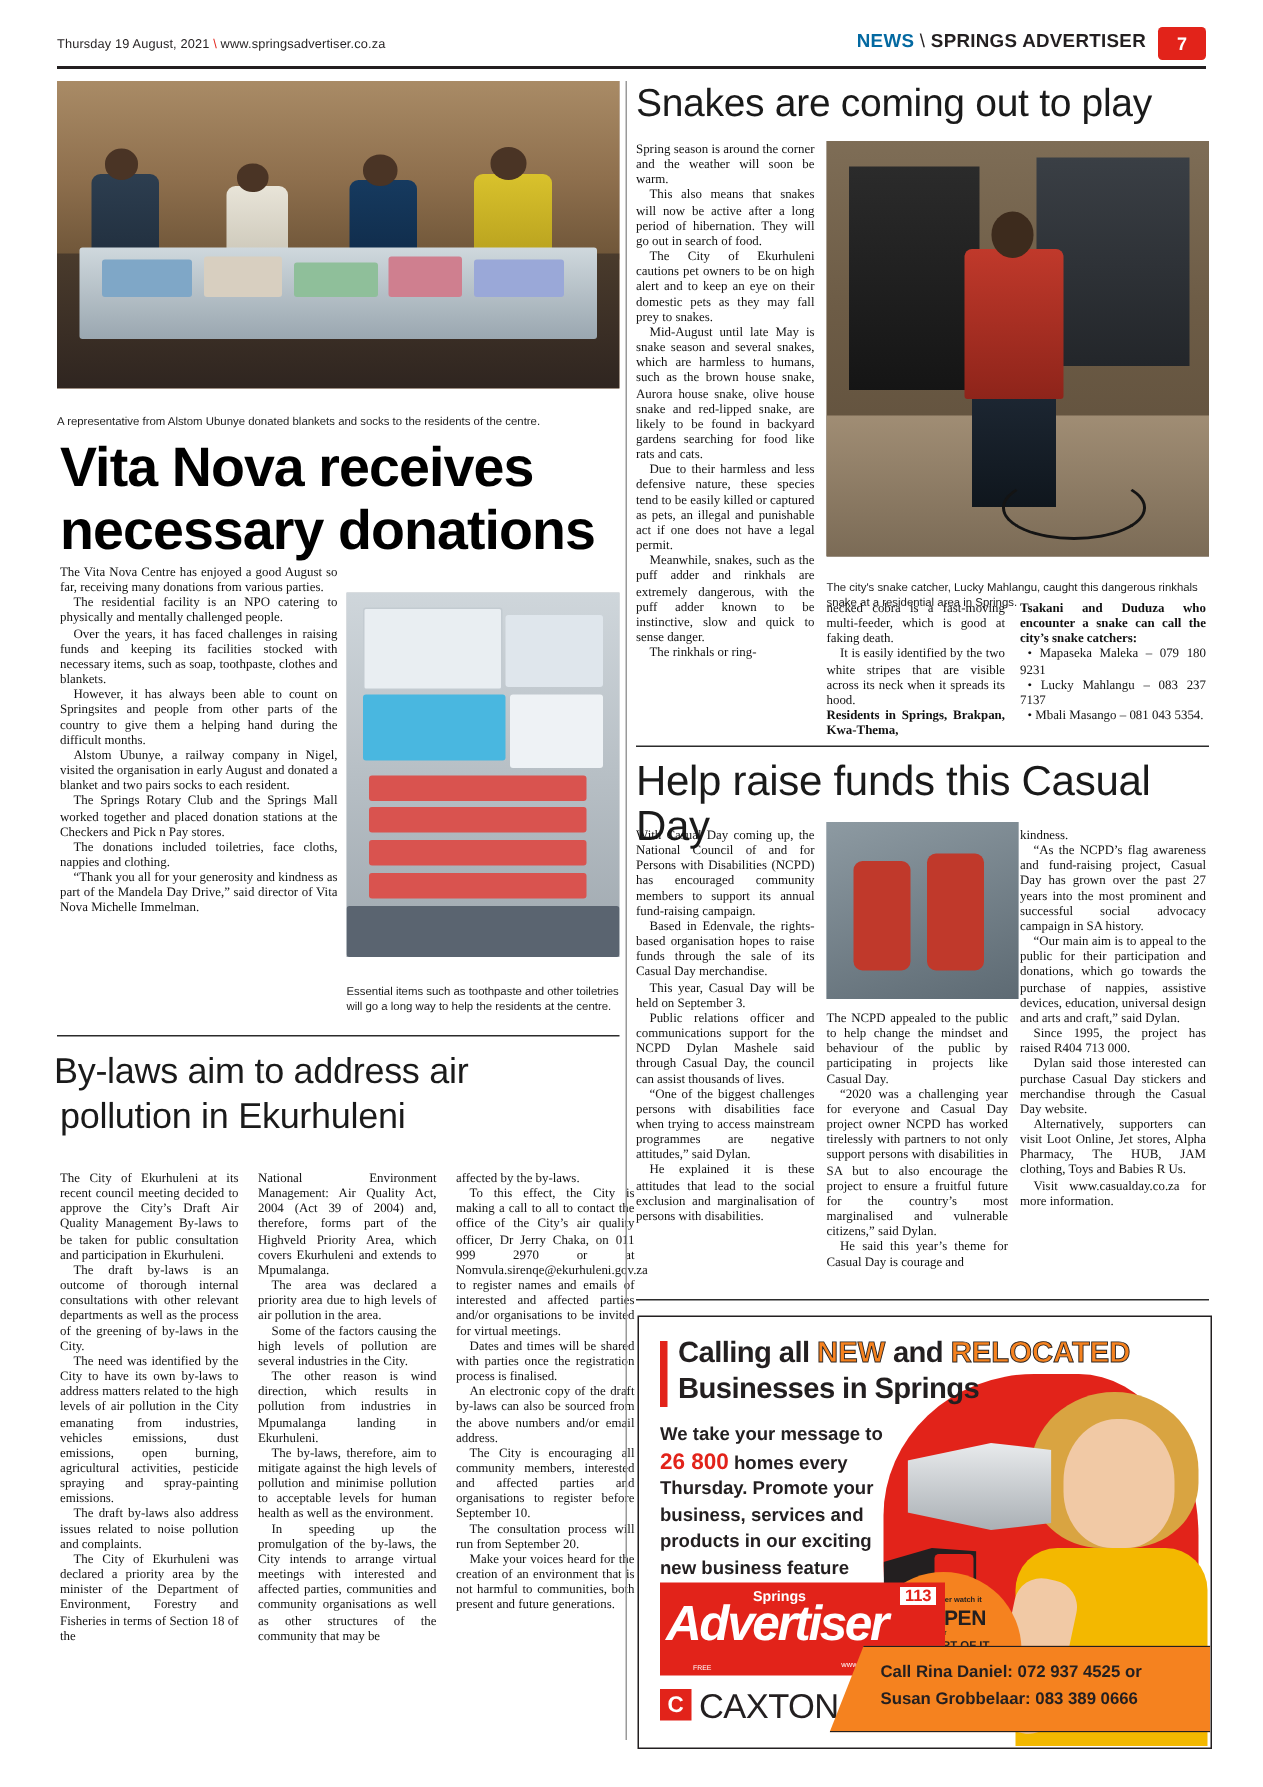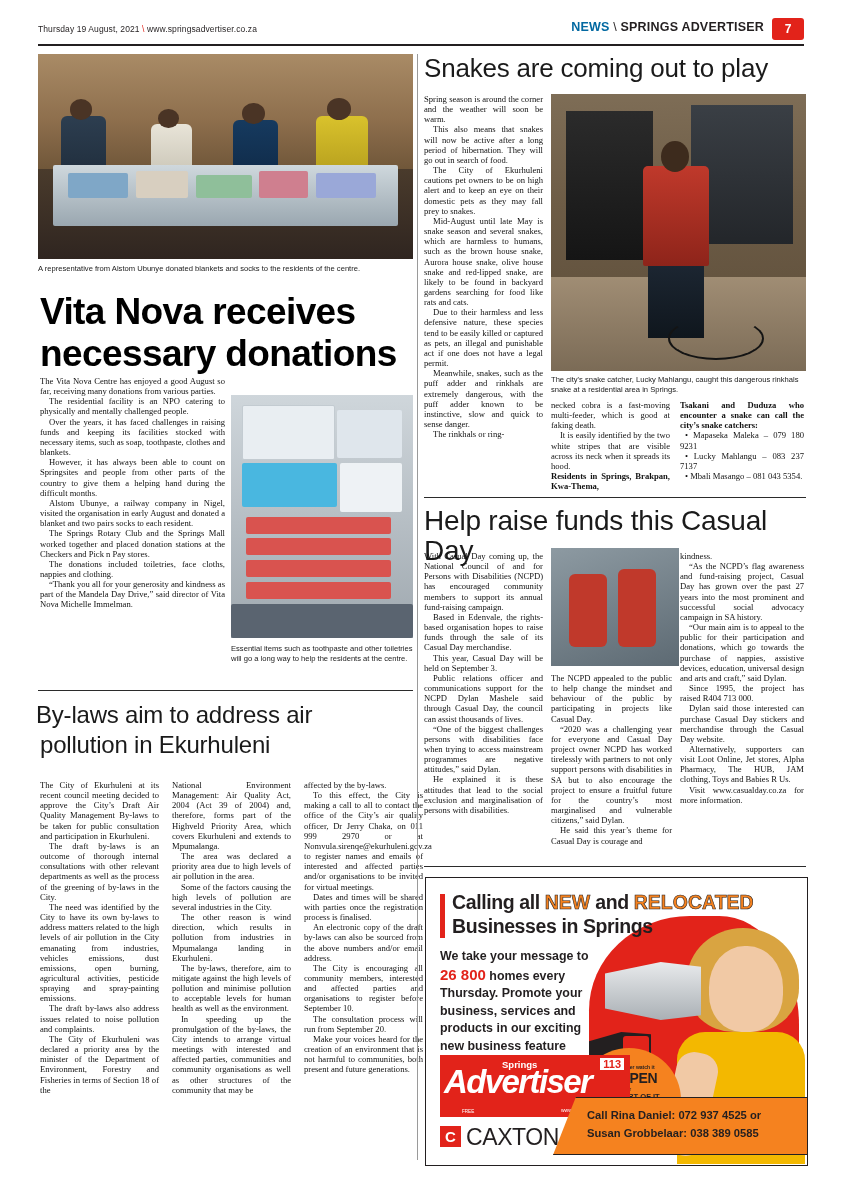--- a/index.html
+++ b/index.html
@@ -47,21 +47,21 @@
     font-family:"Liberation Serif", serif;
     font-size:8.6px; line-height:10.15px;
     text-align:justify; color:#111;
   }
   .body-text p { margin:0; text-indent:9px; }
   .body-text p.first { text-indent:0; }
   .body-text p.bold { font-weight:bold; text-indent:0; }
   .body-text p.bullet { text-indent:5px; }
   .caption {
     font-family:"Liberation Sans", sans-serif;
-    font-size:7.6px; line-height:9.6px; color:#1a1a1a;
+    font-size:7.6px; line-height:9.6px; color:#1a1a1a;margin-top:12px;
   }
   .headline-serif {
     font-family:"Liberation Sans", sans-serif;
     font-weight:bold; color:#000;
     letter-spacing:-0.6px;
   }
   .headline-light {
     font-family:"Liberation Sans", sans-serif;
     font-weight:300; color:#1a1a1a;
     letter-spacing:-0.2px;
@@ -428,17 +428,17 @@
     </div>
 
     <div class="ad-caxton">
       <span class="cx-mark">C</span>
       <span class="cx-name">CAXTON</span>
       <span class="cx-sub">local media</span>
     </div>
 
     <div class="ad-contact">
       <span class="line l1">Call Rina Daniel: 072 937 4525 or</span>
-      <span class="line l2">Susan Grobbelaar: 038 389 0585</span>
+      <span class="line l2">Susan Grobbelaar: 083 389 0666</span>
     </div>
   </div>
 
 </div>
 
 </body></html>

